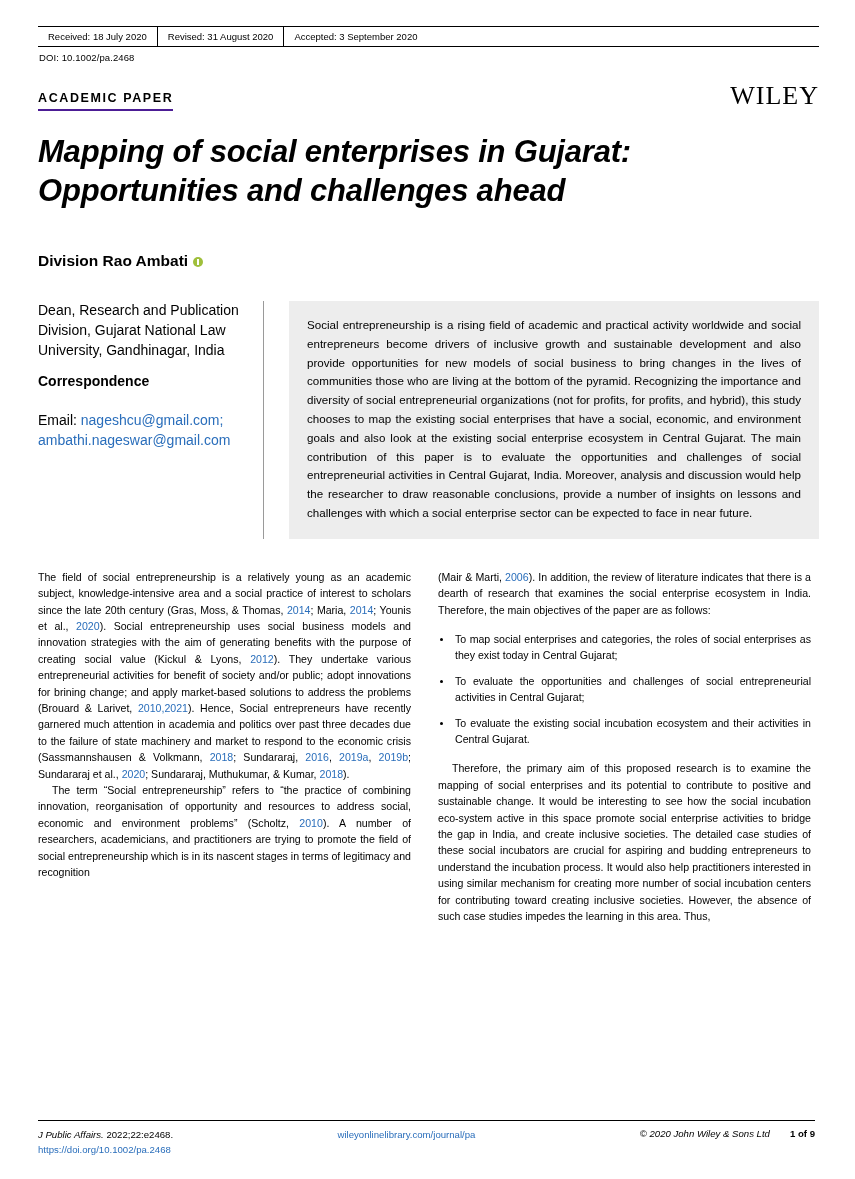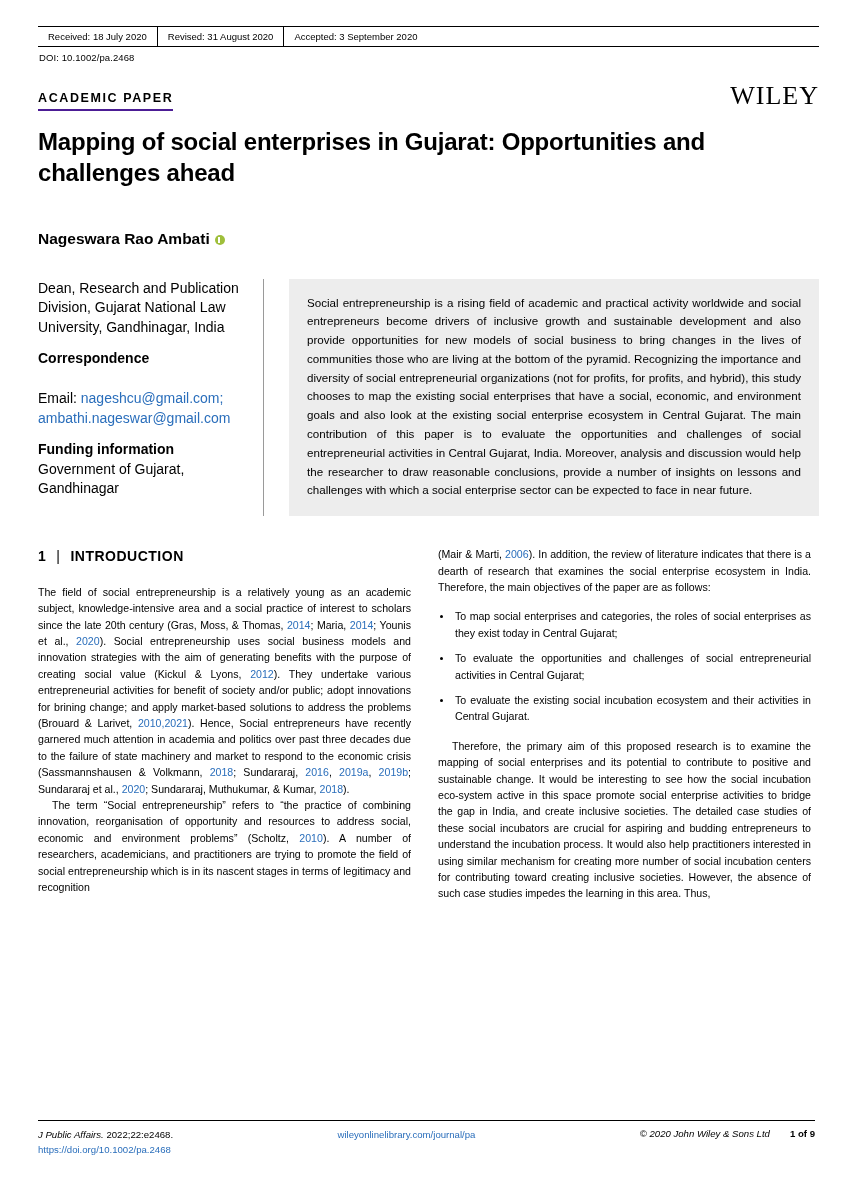--- a/index.html
+++ b/index.html
@@ -66,25 +66,26 @@
   .wiley {
     font-family: "Liberation Serif", serif;
     font-size: 26px;
     letter-spacing: 1px;
     line-height: 1;
     padding-bottom: 2px;
   }
 
   
   .title {
-    font-size: 24px;
+    font-size: 31px;
     font-weight: bold;
     line-height: 1.28;
     letter-spacing: -0.2px;
     max-width: 740px;
+    font-style: italic;
   }
   .author {
     margin-top: 41px;
     font-size: 15.5px;
     font-weight: bold;
     display: flex;
     align-items: center;
     gap: 5px;
   }
   .orcid {
@@ -211,50 +212,43 @@
   <div class="doi-line">DOI: 10.1002/pa.2468</div>
 
   <div class="brandrow">
     <div class="acadpaper">ACADEMIC PAPER</div>
     <div class="wiley">WILEY</div>
   </div>
 
   <h1 class="title">Mapping of social enterprises in Gujarat: Opportunities and challenges ahead</h1>
 
   <div class="author">
-    <span>Nageswara Rao Ambati</span>
+    <span>Division Rao Ambati</span>
     <span class="orcid"></span>
   </div>
 
   <div class="headerblock">
     <div class="affil">
       <p>Dean, Research and Publication Division, Gujarat National Law University, Gandhinagar, India</p>
       <p>
         <span class="lbl">Correspondence</span><br>
         <br>
         <span>Email:</span>
         <a href="#">nageshcu@gmail.com; ambathi.nageswar@gmail.com</a>
       </p>
-      <p>
-        <span class="lbl">Funding information</span><br>
-        <span>Government of Gujarat, Gandhinagar</span>
-      </p>
     </div>
 
     <div class="abstract">
       <div class="abstract-inner">Social entrepreneurship is a rising field of academic and practical activity worldwide and social entrepreneurs become drivers of inclusive growth and sustainable development and also provide opportunities for new models of social business to bring changes in the lives of communities those who are living at the bottom of the pyramid. Recognizing the importance and diversity of social entrepreneurial organizations (not for profits, for profits, and hybrid), this study chooses to map the existing social enterprises that have a social, economic, and environment goals and also look at the existing social enterprise ecosystem in Central Gujarat. The main contribution of this paper is to evaluate the opportunities and challenges of social entrepreneurial activities in Central Gujarat, India. Moreover, analysis and discussion would help the researcher to draw reasonable conclusions, provide a number of insights on lessons and challenges with which a social enterprise sector can be expected to face in near future.</div>
     </div>
   </div>
 
   <div class="body">
 
     <div class="col">
-      <div class="sec-heading">
-        <span class="num">1</span><span class="bar">|</span><span>INTRODUCTION</span>
-      </div>
 
       <p><span>The field of social entrepreneurship is a relatively young as an academic subject, knowledge-intensive area and a social practice of interest to scholars since the late 20th century (Gras, Moss, &amp; Thomas, </span><span class="cite">2014</span><span>; Maria, </span><span class="cite">2014</span><span>; Younis et al., </span><span class="cite">2020</span><span>). Social entrepreneurship uses social business models and innovation strategies with the aim of generating benefits with the purpose of creating social value (Kickul &amp; Lyons, </span><span class="cite">2012</span><span>). They undertake various entrepreneurial activities for benefit of society and/or public; adopt innovations for brining change; and apply market-based solutions to address the problems (Brouard &amp; Larivet, </span><span class="cite">2010,2021</span><span>). Hence, Social entrepreneurs have recently garnered much attention in academia and politics over past three decades due to the failure of state machinery and market to respond to the economic crisis (Sassmannshausen &amp; Volkmann, </span><span class="cite">2018</span><span>; Sundararaj, </span><span class="cite">2016</span><span>, </span><span class="cite">2019a</span><span>, </span><span class="cite">2019b</span><span>; Sundararaj et al., </span><span class="cite">2020</span><span>; Sundararaj, Muthukumar, &amp; Kumar, </span><span class="cite">2018</span><span>).</span></p>
 
       <p class="ind"><span>The term “Social entrepreneurship” refers to “the practice of combining innovation, reorganisation of opportunity and resources to address social, economic and environment problems” (Scholtz, </span><span class="cite">2010</span><span>). A number of researchers, academicians, and practitioners are trying to promote the field of social entrepreneurship which is in its nascent stages in terms of legitimacy and recognition</span></p>
     </div>
 
     <div class="col">
       <p><span>(Mair &amp; Marti, </span><span class="cite">2006</span><span>). In addition, the review of literature indicates that there is a dearth of research that examines the social enterprise ecosystem in India. Therefore, the main objectives of the paper are as follows:</span></p>
 
       <ul class="bullets">

